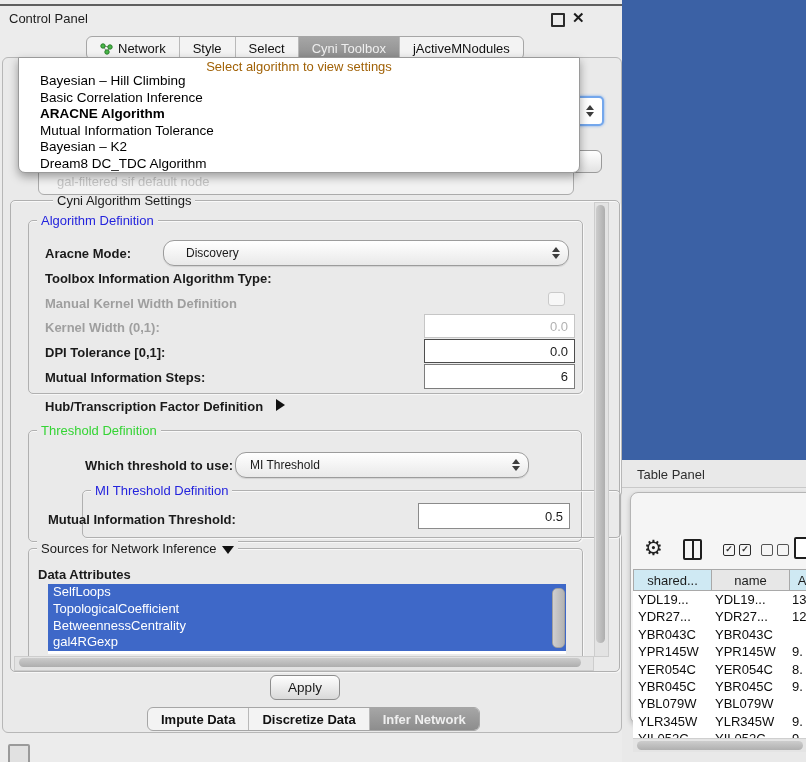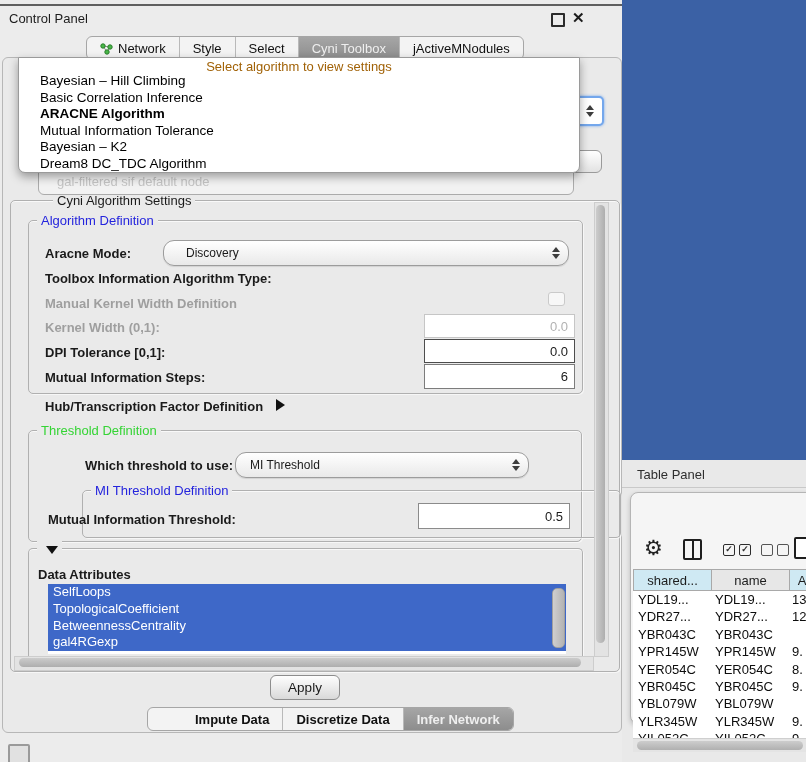--- a/index.html
+++ b/index.html
@@ -12,21 +12,21 @@
   .cp-title{position:absolute;left:9px;top:11px;font-size:13px;color:#1c1c1c;}
   .float-btn{position:absolute;left:551px;top:13px;width:10px;height:10px;border:2px solid #2b2b2b;border-radius:1px;}
   .close-btn{position:absolute;left:572px;top:9px;font-size:15px;font-weight:bold;color:#1b1b1b;}
   
   .tabbar{position:absolute;display:flex;height:22px;border:1px solid #a6a6a6;border-radius:6px;
           overflow:hidden;background:#f3f3f3;font-size:13px;}
   .tab{display:flex;align-items:center;padding:0 13px;border-left:1px solid #b9b9b9;color:#111;}
   .tab:first-child{border-left:none;}
   .tab.sel{background:linear-gradient(#a6a6a6,#8d8d8d);color:#efefef;}
   .topTabs{left:86px;top:36px;}
-  .botTabs{left:147px;top:707px;font-weight:bold;padding-left:34px;}
+  .botTabs{left:147px;top:707px;font-weight:bold;}
   
   .content{position:absolute;left:2px;top:57px;width:618px;height:674px;background:#eaeaea;
            border:1px solid #b7b7b7;border-radius:6px;}
   
   .popup{position:absolute;left:18px;top:57px;width:560px;height:114px;background:#fff;
          border:1px solid #9a9a9a;border-radius:0 0 7px 7px;box-shadow:0 4px 10px rgba(0,0,0,.35);z-index:60;}
   .popup .hint{text-align:center;color:#a16207;font-size:13px;height:14px;padding-top:1px;}
   .popup .item{font-size:13.5px;height:16.5px;line-height:16.5px;padding-left:21px;color:#000;}
   .popup .item.bold{font-weight:bold;}
   
@@ -210,21 +210,21 @@
   <div class="tpanel" style="left:38px;top:490px;width:529px;height:46px;margin-left:44px;">
     <span class="ptitle blue">MI Threshold Definition</span>
   </div>
   <div class="lbl" style="left:48px;top:512px;">Mutual Information Threshold:</div>
   <div class="field" style="left:418px;top:503px;width:144px;height:24px;border:1px solid #8b8b8b;">
     <span>0.5</span>
   </div>
 
   <div class="tpanel" style="left:28px;top:548px;width:545px;height:107px;border-bottom:none;border-radius:5px 5px 0 0;">
     <span class="ptitle" style="left:8px;">
-      <span class="tri-down-s"></span>
+      <span>Sources for Network Inference</span><span class="tri-down-s"></span>
     </span>
   </div>
   <div class="lbl" style="left:38px;top:567px;">Data Attributes</div>
   <div class="srclist">
     <div class="li">SelfLoops</div>
     <div class="li">TopologicalCoefficient</div>
     <div class="li">BetweennessCentrality</div>
     <div class="li">gal4RGexp</div>
   </div>
   <div class="list-thumb"></div>

